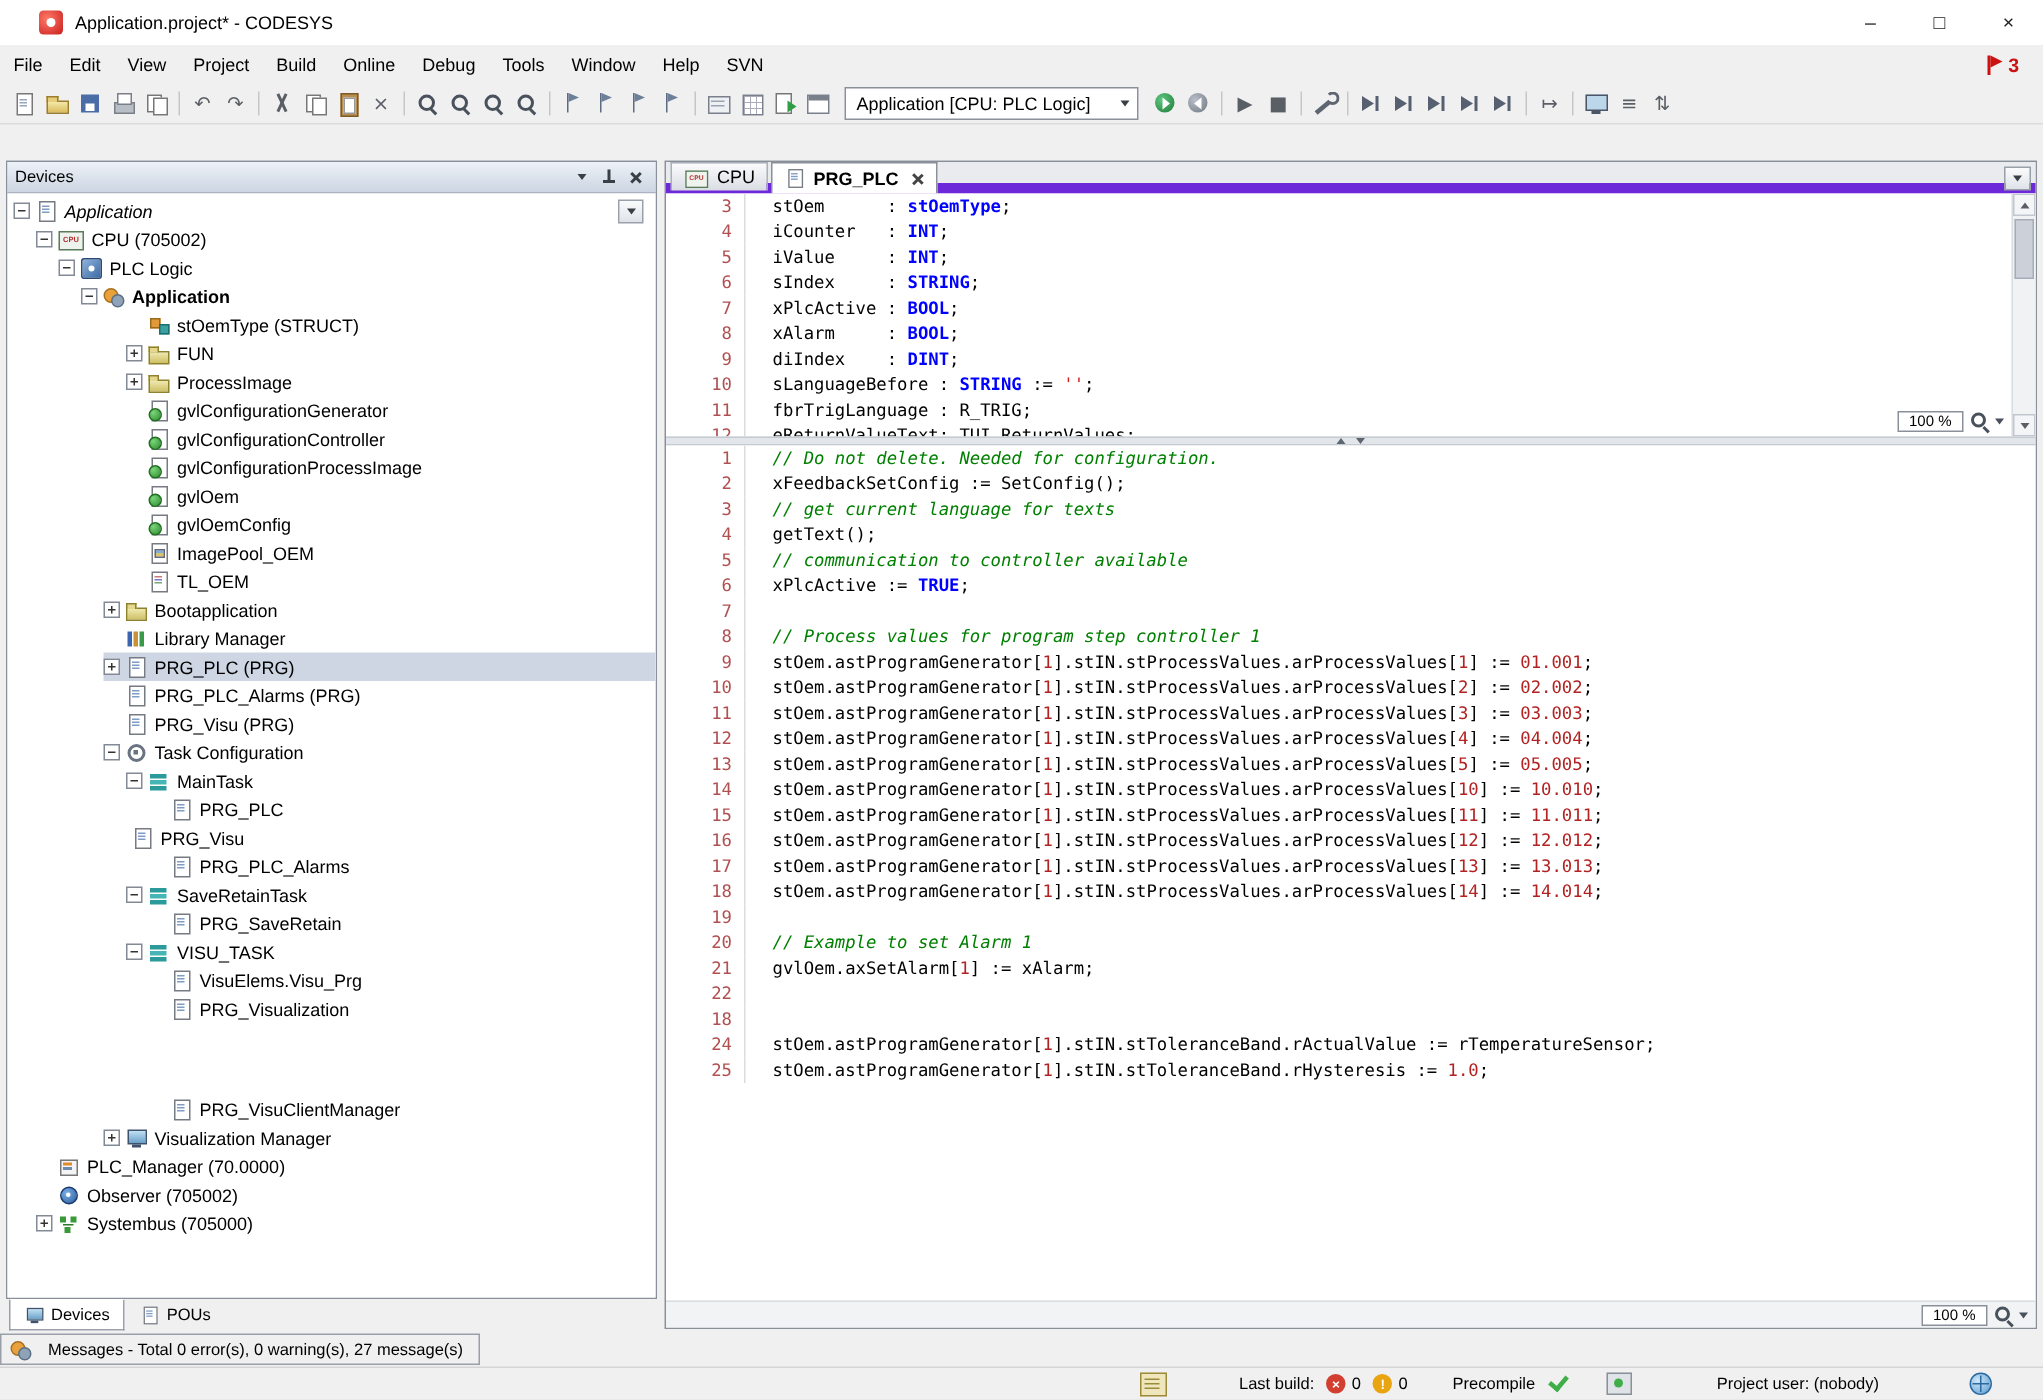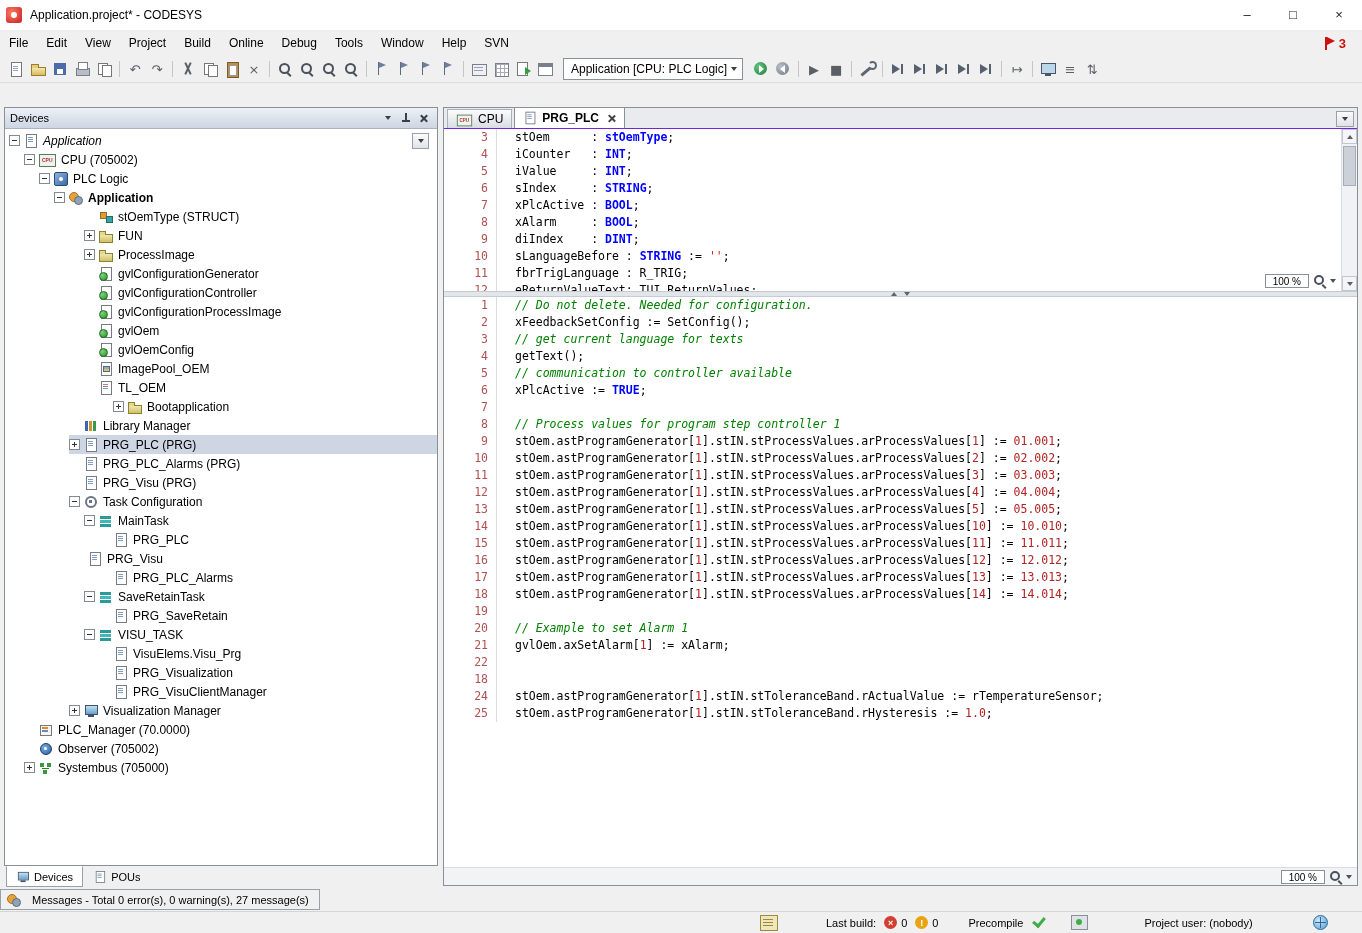--- a/index.html
+++ b/index.html
@@ -1,20 +1,20 @@
 <!DOCTYPE html>
 <html style="--c-keyword: #0000ff; --c-comment: #008000; --c-number: #b22222; --c-string: #d02020; --c-linenum: #b05050; --c-underline: #ff0000; --c-selection: #cfd6e3; --c-flag: #cc1111; --c-error: #d23f31; --c-warning: #e8a411; --c-ok: #3fae49;"><head>
 <meta charset="utf-8">
 <style>
   html,body{margin:0;padding:0;}
   body{background:#bfbfbf;font-family:"Liberation Sans",sans-serif;}
   .window{position:relative;width:1362px;height:933px;background:#f0f0f0;overflow:hidden;font-size:12px;color:#000;}
 
   
-  .titlebar{position:absolute;top:0;left:0;right:0;height:30px;background:#fff;display:flex;align-items:center;padding-left:6px;box-sizing:border-box;}
+  .titlebar{position:absolute;top:0;left:0;right:0;height:30px;background:#fff;display:flex;align-items:center;padding-left:26px;box-sizing:border-box;}
   .logo{width:16px;height:16px;border-radius:3px;background:radial-gradient(circle at 35% 35%,#ff7a66,#c81e1e);margin-right:8px;position:relative;flex:none;}
   .logo::after{content:'';position:absolute;left:5px;top:5px;width:6px;height:6px;border-radius:50%;background:#fff;}
   .wbtns{margin-left:auto;display:flex;height:30px;}
   .wbtn{width:46px;text-align:center;line-height:30px;font-size:13px;color:#222;}
 
   
   .menubar{position:absolute;top:30px;left:0;right:0;height:26px;display:flex;align-items:center;background:#f0f0f0;}
   .menu-items{display:flex;}
   .menu-item{padding:0 9px;line-height:26px;}
   .mflag{margin-left:auto;margin-right:16px;display:flex;align-items:center;gap:3px;}
@@ -22,21 +22,21 @@
   .flagic::before{content:'';position:absolute;left:2px;top:1px;width:2px;height:13px;background:var(--c-flag,#c11);}
   .flagic::after{content:'';position:absolute;left:4px;top:1px;width:0;height:0;border-left:8px solid var(--c-flag,#c11);border-top:4px solid transparent;border-bottom:4px solid transparent;}
   .flagcount{color:var(--c-flag,#c11);font-weight:bold;font-size:13px;}
 
   
   .toolbar{position:absolute;top:56px;left:0;right:0;height:27px;display:flex;align-items:center;padding:0 5px;background:#f0f0f0;border-bottom:1px solid #dcdcdc;box-sizing:border-box;}
   .tbgroup{display:flex;align-items:center;}
   .tbi{width:20px;height:20px;margin:0 1px;display:inline-flex;align-items:center;justify-content:center;position:relative;}
   .tbg{font-size:13px;color:#5a5f66;font-family:"DejaVu Sans",sans-serif;}
   .tsep{width:1px;height:16px;background:#c6c6c6;margin:0 4px;}
-  .devdd{display:flex;align-items:center;height:20px;border:1px solid #8a9099;background:#fff;padding:0 5px 0 7px;margin:0 7px;gap:4px;}
+  .devdd{display:flex;align-items:center;height:20px;border:1px solid #8a9099;background:#fff;padding:0 5px 0 7px;margin:0 7px;gap:20px;}
   .ddarrow{width:0;height:0;border-left:3.5px solid transparent;border-right:3.5px solid transparent;border-top:4px solid #3a3f46;}
 
   
   .sh-page::before{content:'';position:absolute;left:5px;top:3px;width:9px;height:13px;background:#fff;border:1px solid #777;}
   .sh-page::after{content:'';position:absolute;left:7px;top:7px;width:5px;height:1px;background:#96a5bb;box-shadow:0 2px 0 #96a5bb,0 4px 0 #96a5bb;}
   .sh-folder::before{content:'';position:absolute;left:3px;top:8px;width:13px;height:7px;background:linear-gradient(#f4e7a8,#d9bb5e);border:1px solid #9a7d2e;}
   .sh-folder::after{content:'';position:absolute;left:3px;top:5px;width:6px;height:3px;background:#e7cd79;border:1px solid #9a7d2e;border-bottom:none;}
   .sh-disk::before{content:'';position:absolute;left:4px;top:4px;width:12px;height:12px;background:#4a6da7;}
   .sh-disk::after{content:'';position:absolute;left:7px;top:10px;width:6px;height:5px;background:#fff;}
   .sh-printer::before{content:'';position:absolute;left:4px;top:9px;width:12px;height:6px;background:#b9bec6;border:1px solid #7a7f88;}
@@ -130,21 +130,21 @@
   .ptabs{position:absolute;left:4px;top:866px;width:434px;height:20px;display:flex;align-items:flex-start;background:#f0f0f0;padding-left:2px;box-sizing:border-box;}
   .ptab{display:flex;align-items:center;gap:4px;padding:0 9px;height:19px;font-size:11px;border:1px solid transparent;}
   .ptab.active{background:#fff;border:1px solid #9aa0aa;border-top-color:#fff;}
   .ptab .ti{transform:scale(0.85);margin-right:0;}
 
   
   .msgbar{position:absolute;left:0;top:889px;width:320px;height:21px;box-sizing:border-box;background:#f0f0f0;border:1px solid #9aa0aa;display:flex;align-items:center;gap:6px;padding:0 6px;font-size:11px;}
 
   
   .editor{position:absolute;left:443px;top:107px;width:915px;height:779px;box-sizing:border-box;border:1px solid #8a9099;background:#fff;}
-  .etabs{position:absolute;top:0;left:0;right:0;height:21px;background:#e9ebef;display:flex;align-items:flex-end;padding-left:3px;border-bottom:1px solid #6d28d9;box-sizing:border-box;}
+  .etabs{position:absolute;top:0;left:0;right:0;height:21px;background:#e9ebef;display:flex;align-items:flex-start;padding-left:3px;border-bottom:7px solid #6d28d9;box-sizing:border-box;}
   .etab{display:flex;align-items:center;gap:5px;padding:0 8px;height:18px;border:1px solid #aab0ba;border-bottom:none;background:linear-gradient(#fbfbfc,#d9dde3);margin-right:2px;font-size:12px;}
   .etab.active{background:#fff;height:20px;font-weight:bold;border-color:#8a9099;}
   .etab .ti{transform:scale(0.9);margin-right:0;}
   .etx{position:relative;width:9px;height:9px;margin-left:3px;}
   .etx::before,.etx::after{content:'';position:absolute;left:4px;top:0;width:1.5px;height:9px;background:#444;}
   .etx::before{transform:rotate(45deg);}
   .etx::after{transform:rotate(-45deg);}
   .tabdd{position:absolute;right:3px;top:3px;width:16px;height:14px;border:1px solid #9aa0aa;background:linear-gradient(#fafbfc,#dfe3e9);display:flex;align-items:center;justify-content:center;}
   .tabdd::after{content:'';width:0;height:0;border-left:3.5px solid transparent;border-right:3.5px solid transparent;border-top:4px solid #3a3f46;}
 
@@ -399,21 +399,21 @@
             <span class="tl">ImagePool_OEM</span>
           </span>
         </div>
         <div class="trow" style="padding-left: 79px;">
           <span class="tw">
             <span class="tm none"></span>
             <span class="ti ic-textlist"></span>
             <span class="tl">TL_OEM</span>
           </span>
         </div>
-        <div class="trow" style="padding-left: 64px; margin-left: 44px;">
+        <div class="trow" style="padding-left: 64px;">
           <span class="tw">
             <span class="tm plus"></span>
             <span class="ti ic-folder"></span>
             <span class="tl">Bootapplication</span>
           </span>
         </div>
         <div class="trow" style="padding-left: 64px;">
           <span class="tw">
             <span class="tm none"></span>
             <span class="ti ic-library"></span>
@@ -504,21 +504,21 @@
             <span class="tl">VisuElems.Visu_Prg</span>
           </span>
         </div>
         <div class="trow" style="padding-left: 94px;">
           <span class="tw">
             <span class="tm none"></span>
             <span class="ti ic-taskprg"></span>
             <span class="tl">PRG_Visualization</span>
           </span>
         </div>
-        <div class="trow" style="padding-left: 94px;">
+        <div class="trow" style="padding-left: 94px; margin-top: 48px;">
           <span class="tw">
             <span class="tm none"></span>
             <span class="ti ic-taskprg"></span>
             <span class="tl">PRG_VisuClientManager</span>
           </span>
         </div>
         <div class="trow" style="padding-left: 64px;">
           <span class="tw">
             <span class="tm plus"></span>
             <span class="ti ic-visumgr"></span>

